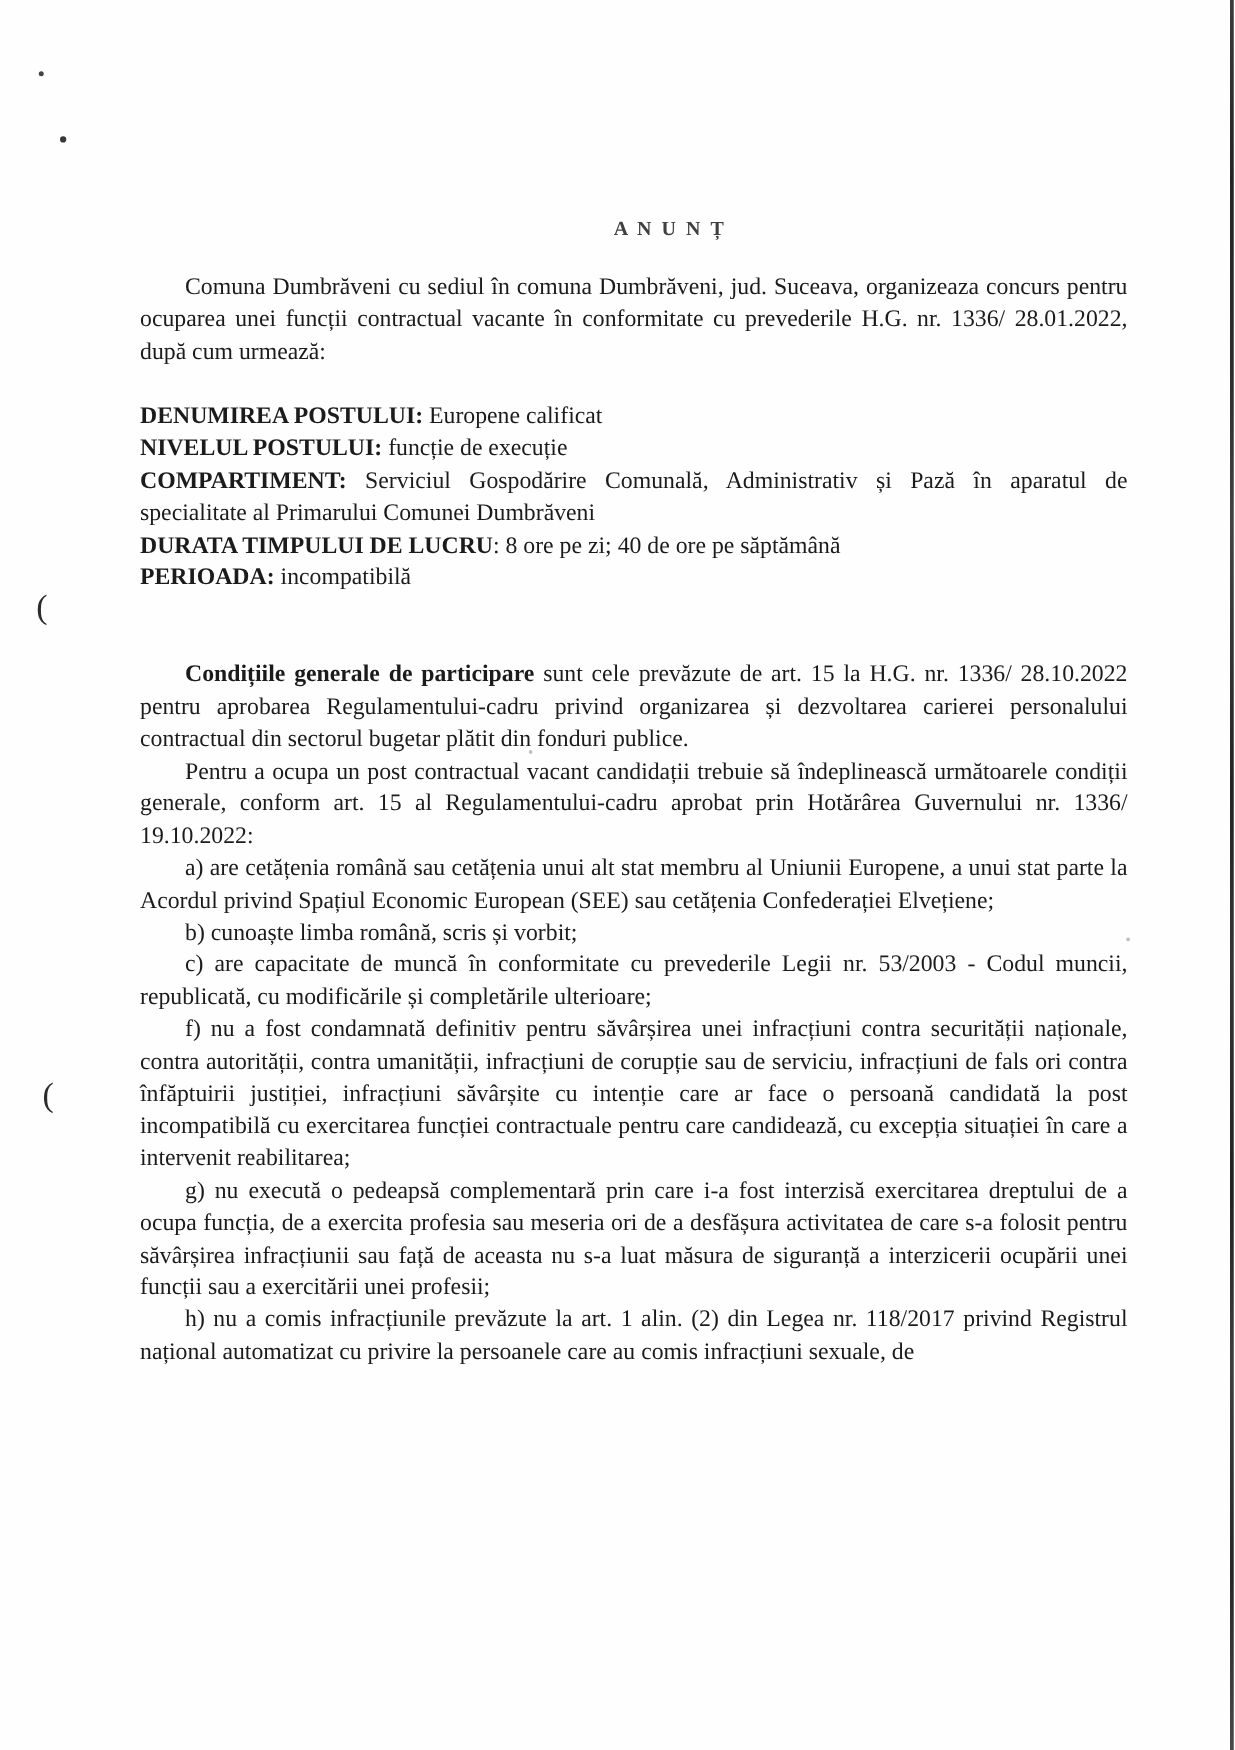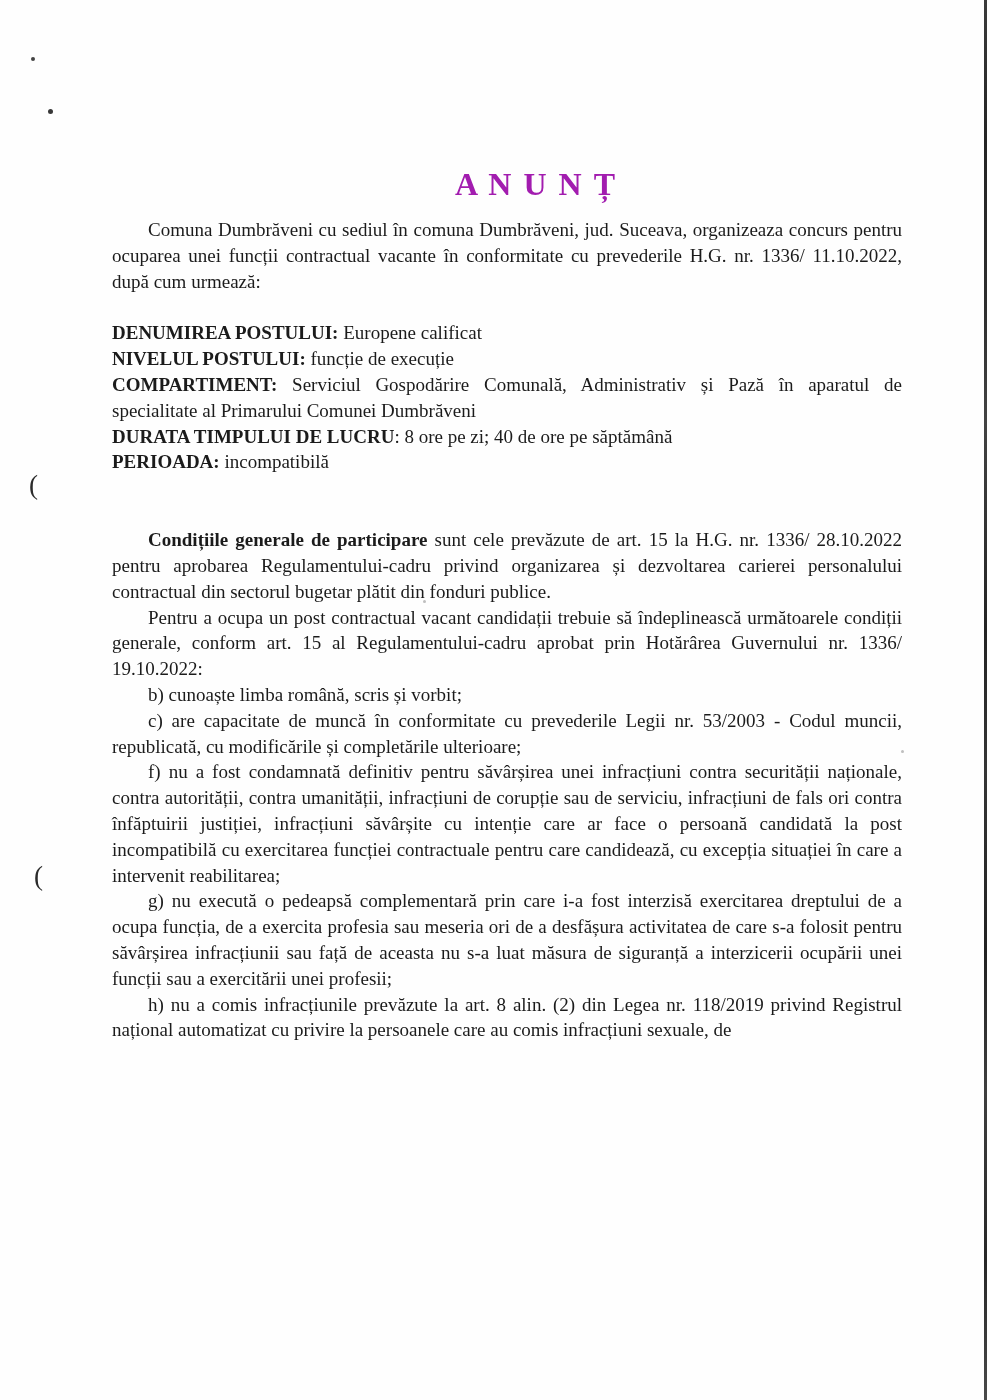--- a/index.html
+++ b/index.html
@@ -52,27 +52,27 @@
     position: absolute;
     left: 112px;
     top: 170px;
     width: 790px;
     color: #1b1b1b;
     font-size: 19px;
     line-height: 25.8px;
     text-align: justify;
   }
   .doc-title {
-    font-size: 32px;
+    font-size: 16px;
     font-weight: 700;
     letter-spacing: 2px;
     text-align: center;
     margin: 0 0 19px 58px;
     line-height: 28px;
-    color: #a21caf;
+    color: #404040;
   }
   .content p { margin: 0; }
   .indent { text-indent: 36px; }
   .gap-one { height: 26px; }
   .gap-two { height: 52px; }
   .detail-label { font-weight: 700; }
 </style>
 </head>
 <body>
 
@@ -83,38 +83,39 @@
   <div class="scan-dot dot-2"></div>
   <div class="speck speck-1"></div>
   <div class="speck speck-2"></div>
   <span class="margin-paren paren-1">(</span>
   <span class="margin-paren paren-2">(</span>
 
   <div class="content">
 
     <h1 class="doc-title">A N U N Ț</h1>
 
-    <p class="indent">Comuna Dumbrăveni cu sediul în comuna Dumbrăveni, jud. Suceava, organizeaza concurs pentru ocuparea unei funcții contractual vacante în conformitate cu prevederile H.G. nr. 1336/ 11.10.2022, după cum urmează:</p>
+    <p class="indent">Comuna Dumbrăveni cu sediul în comuna Dumbrăveni, jud. Suceava, organizeaza concurs pentru ocuparea unei funcții contractual vacante în conformitate cu prevederile H.G. nr. 1336/ 28.01.2022, după cum urmează:</p>
 
     <div class="gap-one"></div>
 
     <div class="details">
       <p><span class="detail-label">DENUMIREA POSTULUI:</span><span> Europene calificat</span></p>
       <p><span class="detail-label">NIVELUL POSTULUI:</span><span> funcție de execuție</span></p>
       <p><span class="detail-label">COMPARTIMENT:</span><span> Serviciul Gospodărire Comunală, Administrativ și Pază în aparatul de specialitate al Primarului Comunei Dumbrăveni</span></p>
       <p><span class="detail-label">DURATA TIMPULUI DE LUCRU</span><span>: 8 ore pe zi; 40 de ore pe săptămână</span></p>
       <p><span class="detail-label">PERIOADA:</span><span> incompatibilă</span></p>
     </div>
 
     <div class="gap-two"></div>
 
     <div class="conditions">
       <p class="indent"><span class="detail-label">Condițiile generale de participare</span><span> sunt cele prevăzute de art. 15 la H.G. nr. 1336/ 28.10.2022 pentru aprobarea Regulamentului-cadru privind organizarea și dezvoltarea carierei personalului contractual din sectorul bugetar plătit din fonduri publice.</span></p>
       <p class="indent">Pentru a ocupa un post contractual vacant candidații trebuie să îndeplinească următoarele condiții generale, conform art. 15  al Regulamentului-cadru aprobat prin Hotărârea Guvernului nr. 1336/ 19.10.2022:</p>
+      <p class="indent">a) are cetățenia română sau cetățenia unui alt stat membru al Uniunii Europene, a unui stat parte la Acordul privind Spațiul Economic European (SEE) sau cetățenia Confederației Elvețiene;</p>
       <p class="indent">b) cunoaște limba română, scris și vorbit;</p>
       <p class="indent">c) are capacitate de muncă în conformitate cu prevederile Legii nr. 53/2003 - Codul muncii, republicată, cu modificările și completările ulterioare;</p>
       <p class="indent">f) nu a fost condamnată definitiv pentru săvârșirea unei infracțiuni contra securității naționale, contra autorității, contra umanității, infracțiuni de corupție sau de serviciu, infracțiuni de fals ori contra înfăptuirii justiției, infracțiuni săvârșite cu intenție care ar face o persoană candidată la post incompatibilă cu exercitarea funcției contractuale pentru care candidează, cu excepția situației în care a intervenit reabilitarea;</p>
       <p class="indent">g) nu execută o pedeapsă complementară prin care i-a fost interzisă exercitarea dreptului de a ocupa funcția, de a exercita profesia sau meseria ori de a desfășura activitatea de care s-a folosit pentru săvârșirea infracțiunii sau față de aceasta nu s-a luat măsura de siguranță a interzicerii ocupării unei funcții sau a exercitării unei profesii;</p>
-      <p class="indent">h) nu a comis infracțiunile prevăzute la art. 8 alin. (2) din Legea nr. 118/2019 privind Registrul național automatizat cu privire la persoanele care au comis infracțiuni sexuale, de</p>
+      <p class="indent">h) nu a comis infracțiunile prevăzute la art. 1 alin. (2) din Legea nr. 118/2017 privind Registrul național automatizat cu privire la persoanele care au comis infracțiuni sexuale, de</p>
     </div>
 
   </div>
 </div>
 
 </body></html>

